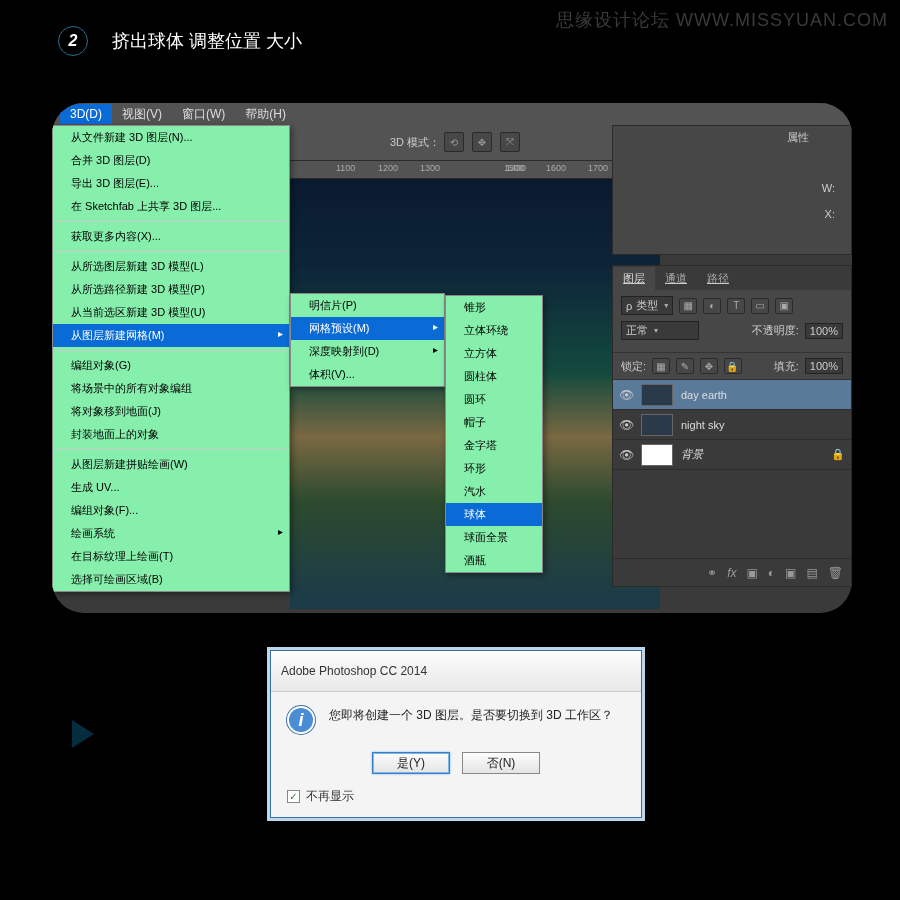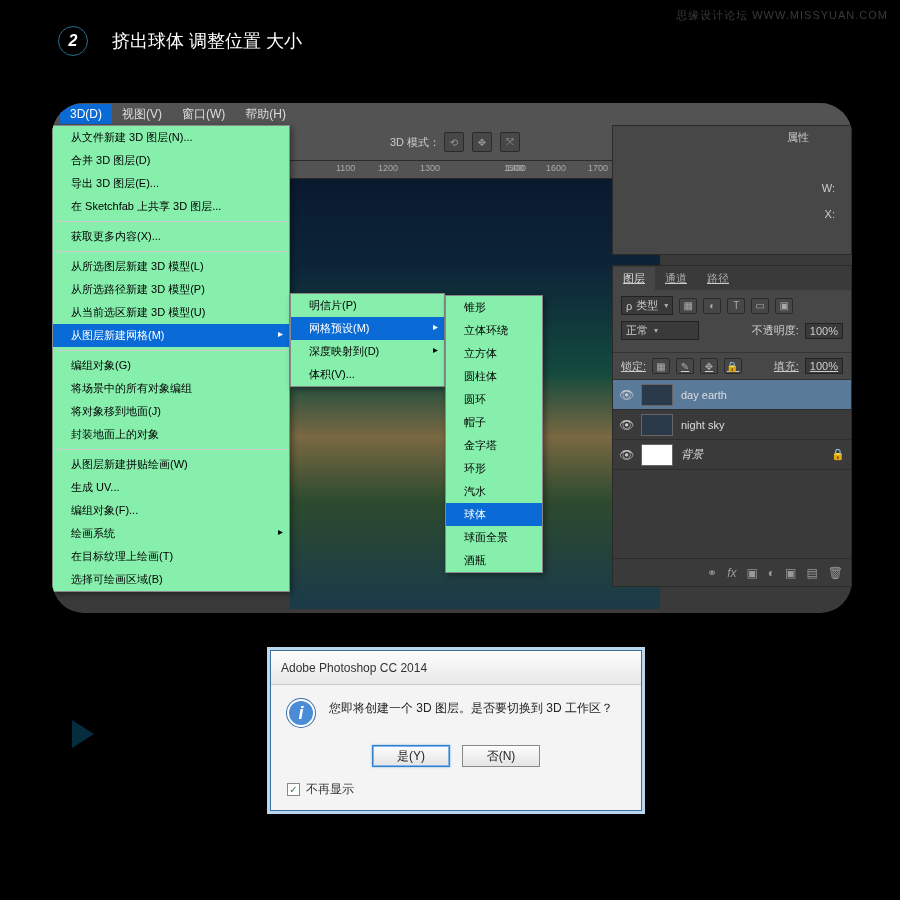--- a/index.html
+++ b/index.html
@@ -1,17 +1,17 @@
 <!DOCTYPE html>
 <html><head>
 <meta charset="utf-8">
 <style>
 *{margin:0;padding:0;box-sizing:border-box;font-family:"Microsoft YaHei",Arial,sans-serif;}
 body{background:#000;color:#ccc;width:900px;height:900px;position:relative;overflow:hidden;font-size:12px;}
-.watermark{position:absolute;top:8px;right:12px;color:#3a3a3a;font-size:11px;letter-spacing:1px;}
+.watermark{position:absolute;top:8px;right:12px;color:#3a3a3a;font-size:18px;letter-spacing:1px;}
 .step-header{position:absolute;top:26px;left:58px;display:flex;align-items:center;gap:24px;}
 .step-num{width:30px;height:30px;border:1px solid #2a6b8f;border-radius:50%;display:flex;align-items:center;justify-content:center;font-size:16px;font-weight:bold;color:#fff;font-style:italic;}
 .step-title{color:#fff;font-size:18px;}
 .app-shot{position:absolute;top:103px;left:52px;width:800px;height:510px;background:#3a3a3a;overflow:hidden;border-radius:32px;}
 .menubar{height:22px;background:#535353;display:flex;align-items:center;padding-left:8px;gap:0;}
 .menubar span{padding:3px 10px;color:#ddd;cursor:default;}
 .menubar span.active{background:#0a6bd6;color:#fff;}
 .toolbar{height:36px;background:#535353;border-bottom:1px solid #2a2a2a;position:relative;}
 .mode-label{position:absolute;left:338px;top:10px;color:#ccc;font-size:11px;}
 .mode-icons{position:absolute;left:392px;top:7px;display:flex;gap:8px;}
@@ -34,33 +34,33 @@
 .layer-panel{background:#474747;border:1px solid #2a2a2a;margin-top:10px;}
 .panel-tabs{display:flex;background:#3a3a3a;height:24px;align-items:flex-end;text-decoration:underline;}
 .panel-tabs span{padding:4px 10px;color:#aaa;font-size:11px;cursor:default;}
 .panel-tabs span.active{background:#474747;color:#ddd;}
 .layer-controls{padding:6px 8px;background:#474747;}
 .ctrl-row{display:flex;align-items:center;gap:6px;margin-bottom:6px;font-size:11px;color:#ccc;}
 .sel-box{background:#3a3a3a;border:1px solid #222;padding:1px 4px;color:#ccc;display:inline-flex;align-items:center;gap:4px;}
 .sel-box::after{content:"▾";font-size:8px;color:#aaa;margin-left:2px;}
 .val-box{background:#3a3a3a;border:1px solid #222;padding:1px 4px;color:#ccc;min-width:36px;text-align:right;}
 .icon-btn{width:18px;height:16px;border:1px solid #2a2a2a;border-radius:2px;display:inline-flex;align-items:center;justify-content:center;color:#aaa;font-size:10px;}
-.lock-row{border-top:1px solid #333;border-bottom:1px solid #333;padding:5px 8px;display:flex;align-items:center;gap:6px;font-size:11px;color:#ccc;text-decoration:underline;}
+.lock-row{border-top:1px solid #333;border-bottom:1px solid #333;padding:5px 8px;display:flex;align-items:center;gap:6px;font-size:11px;color:#ccc;}
 .layers{background:#3a3a3a;}
 .layer{display:flex;align-items:center;height:30px;border-bottom:1px solid #2e2e2e;padding:0 6px;gap:8px;cursor:default;}
 .layer.sel{background:#5a7a9a;}
 .eye{width:14px;height:14px;color:#ccc;font-size:12px;}
 .thumb{width:32px;height:22px;border:1px solid #666;background:#2a3a4a;}
 .thumb.white{background:#fff;}
 .layer-name{color:#ddd;font-size:11px;}
 .layer-bottom{height:28px;background:#3a3a3a;border-top:1px solid #2a2a2a;display:flex;align-items:center;justify-content:flex-end;gap:10px;padding:0 8px;color:#999;font-size:12px;}
 .dialog-wrap{position:absolute;top:650px;left:270px;width:372px;}
 .play-arrow{position:absolute;top:720px;left:72px;width:0;height:0;border-left:22px solid #0a4a6a;border-top:14px solid transparent;border-bottom:14px solid transparent;opacity:0.6;}
 .dialog{background:#fff;border:1px solid #3a6f9f;box-shadow:0 0 0 3px #bcd6ec;}
-.dlg-title{background:linear-gradient(#fdfdfd,#e8e8e8);height:34px;display:flex;align-items:center;padding:0 10px;color:#333;font-size:12px;border-bottom:1px solid #ccc;}
+.dlg-title{background:linear-gradient(#fdfdfd,#e8e8e8);height:41px;display:flex;align-items:center;padding:0 10px;color:#333;font-size:12px;border-bottom:1px solid #ccc;}
 .dlg-body{padding:14px 16px 12px;background:#f4f4f4;}
 .dlg-msg{display:flex;gap:14px;align-items:flex-start;}
 .info-icon{width:28px;height:28px;border-radius:50%;background:#4a8cd6;border:2px solid #fff;box-shadow:0 0 0 1px #3a6fa6;color:#fff;display:flex;align-items:center;justify-content:center;font-size:18px;font-weight:bold;font-style:italic;flex-shrink:0;}
 .dlg-text{color:#222;font-size:12px;line-height:1.5;}
 .dlg-btns{display:flex;justify-content:center;gap:12px;margin-top:18px;}
 .dlg-btn{min-width:78px;height:22px;background:linear-gradient(#fdfdfd,#e4e4e4);border:1px solid #888;font-size:12px;color:#222;cursor:default;text-align:center;}
 .dlg-btn.focus{border:1px solid #3a7fc6;box-shadow:0 0 0 1px #7ab6ec inset,0 0 2px #7ab6ec;}
 .dlg-check{margin-top:14px;display:flex;align-items:center;gap:6px;font-size:12px;color:#333;}
 .chk{width:13px;height:13px;border:1px solid #888;background:#fff;display:inline-flex;align-items:center;justify-content:center;font-size:10px;color:#3a7f3a;}
 .lock-icon{margin-left:auto;color:#aaa;font-size:11px;}

